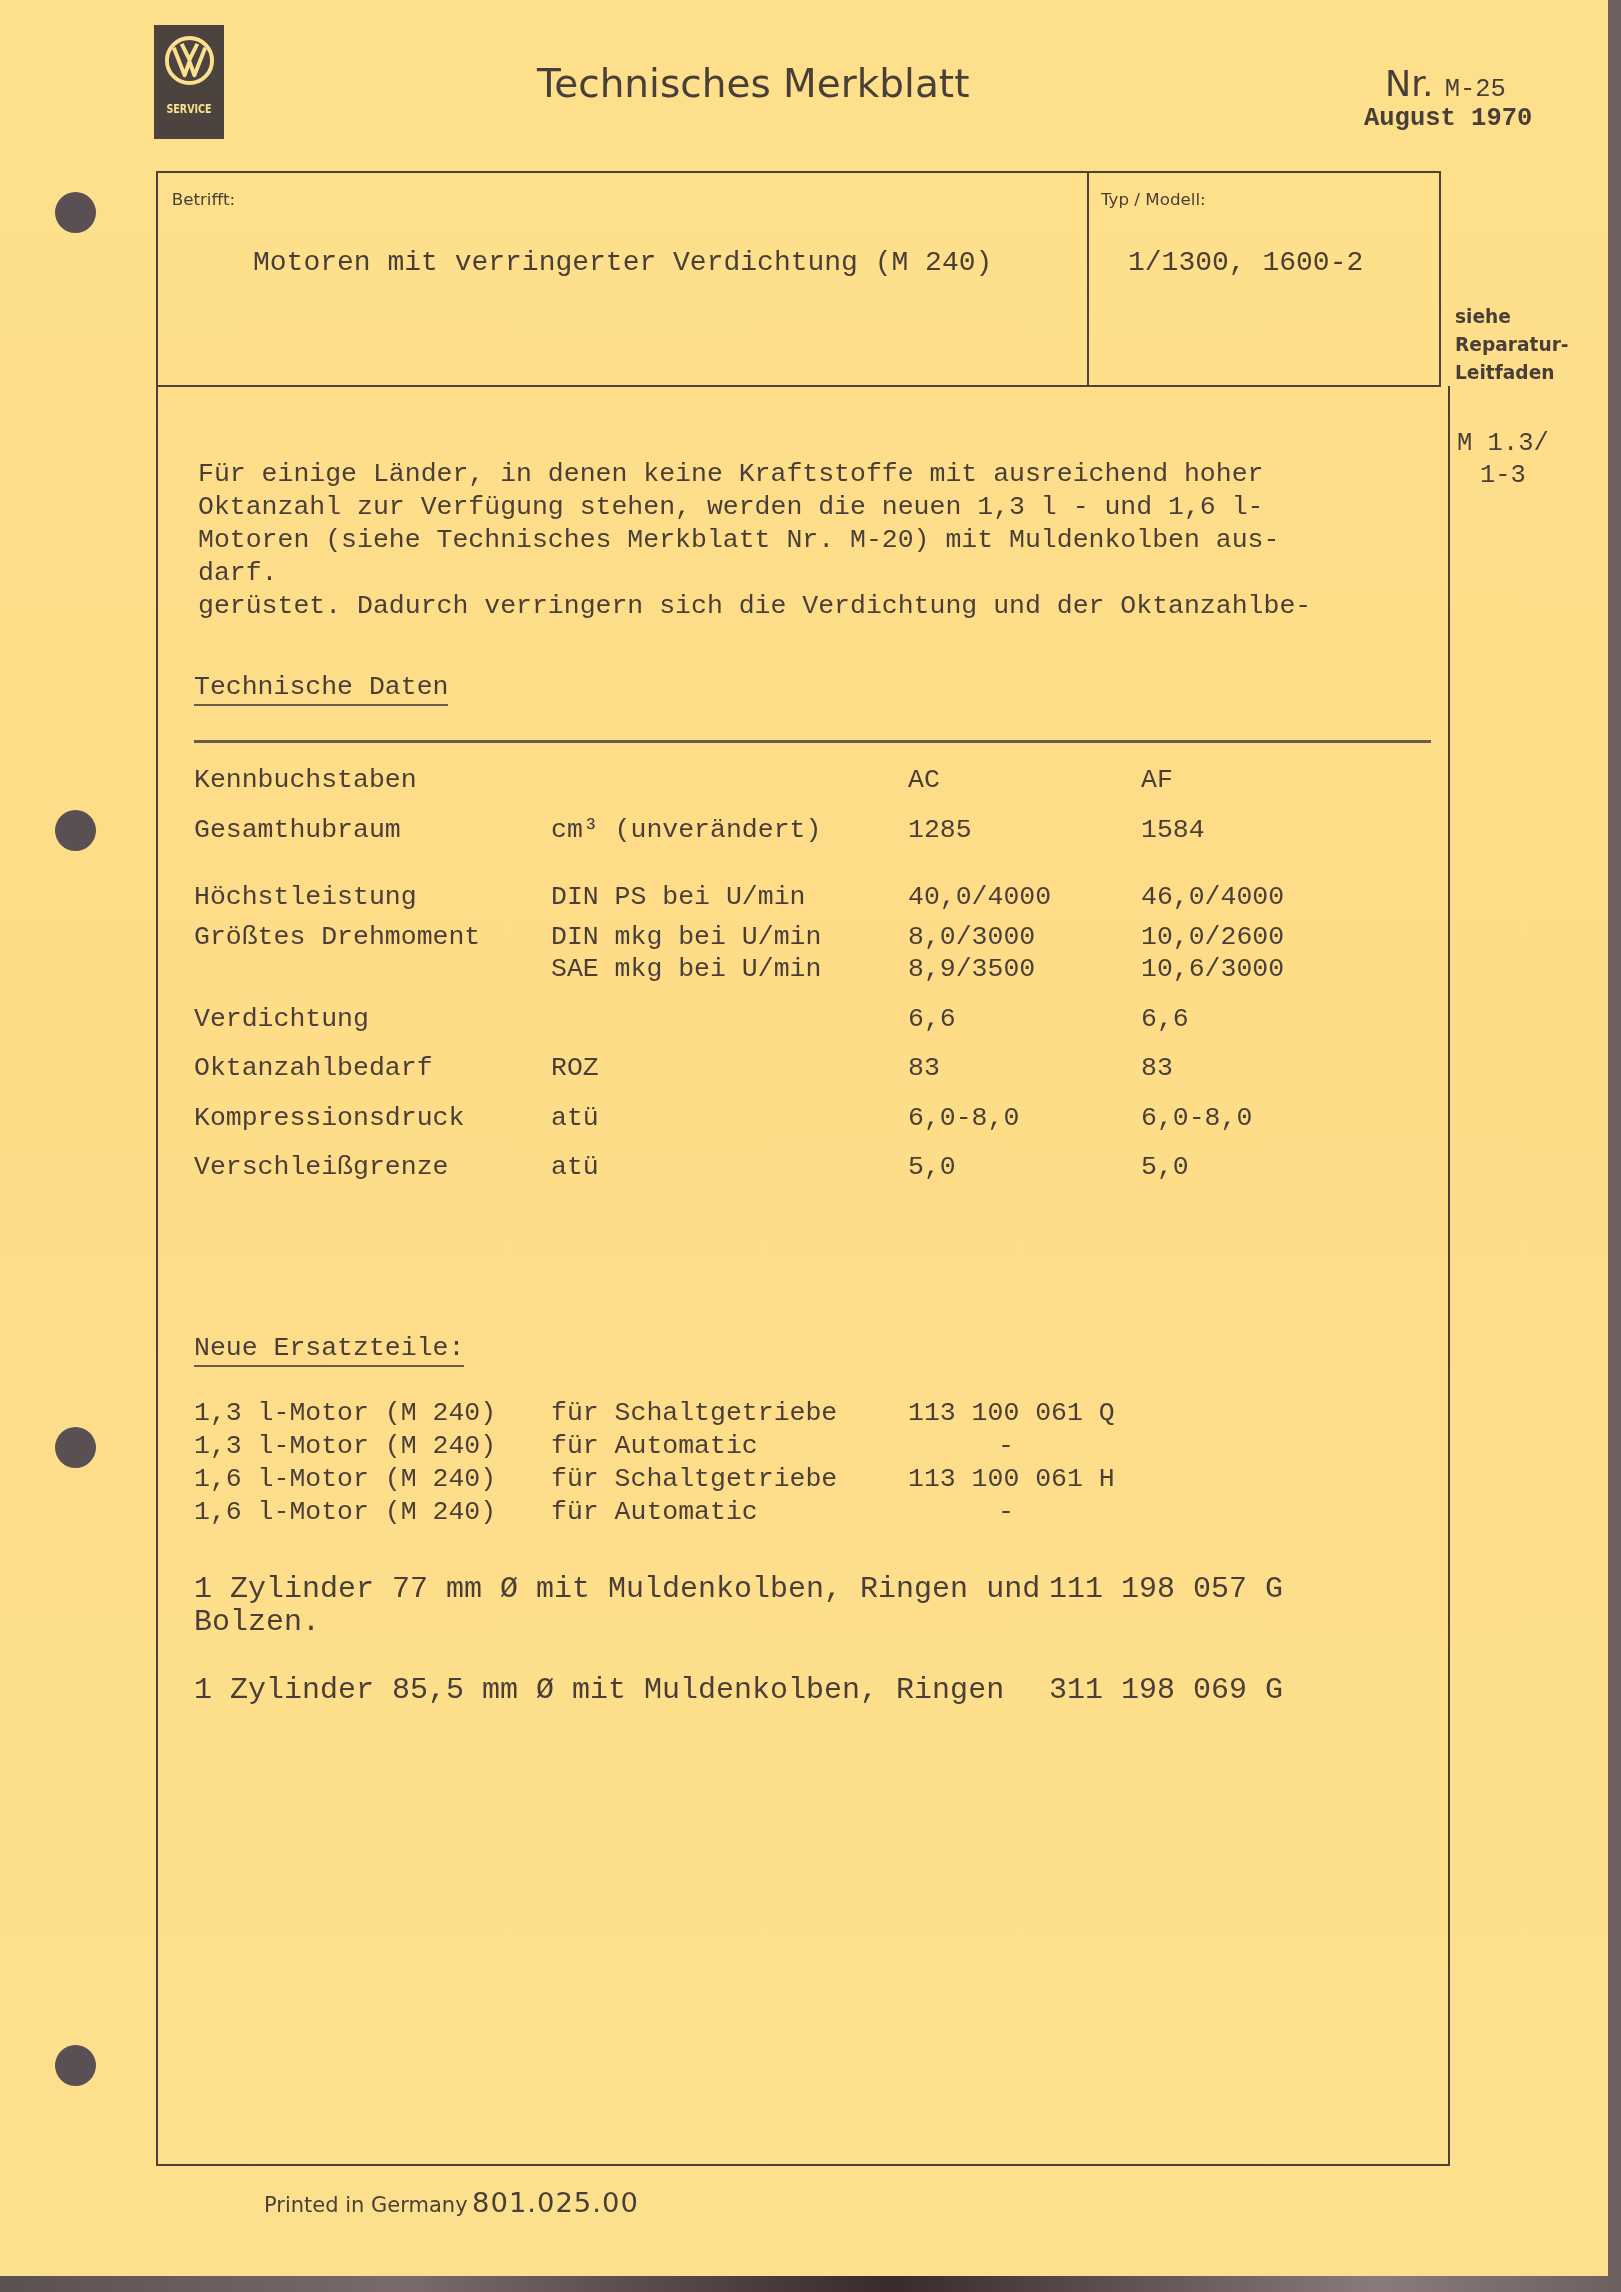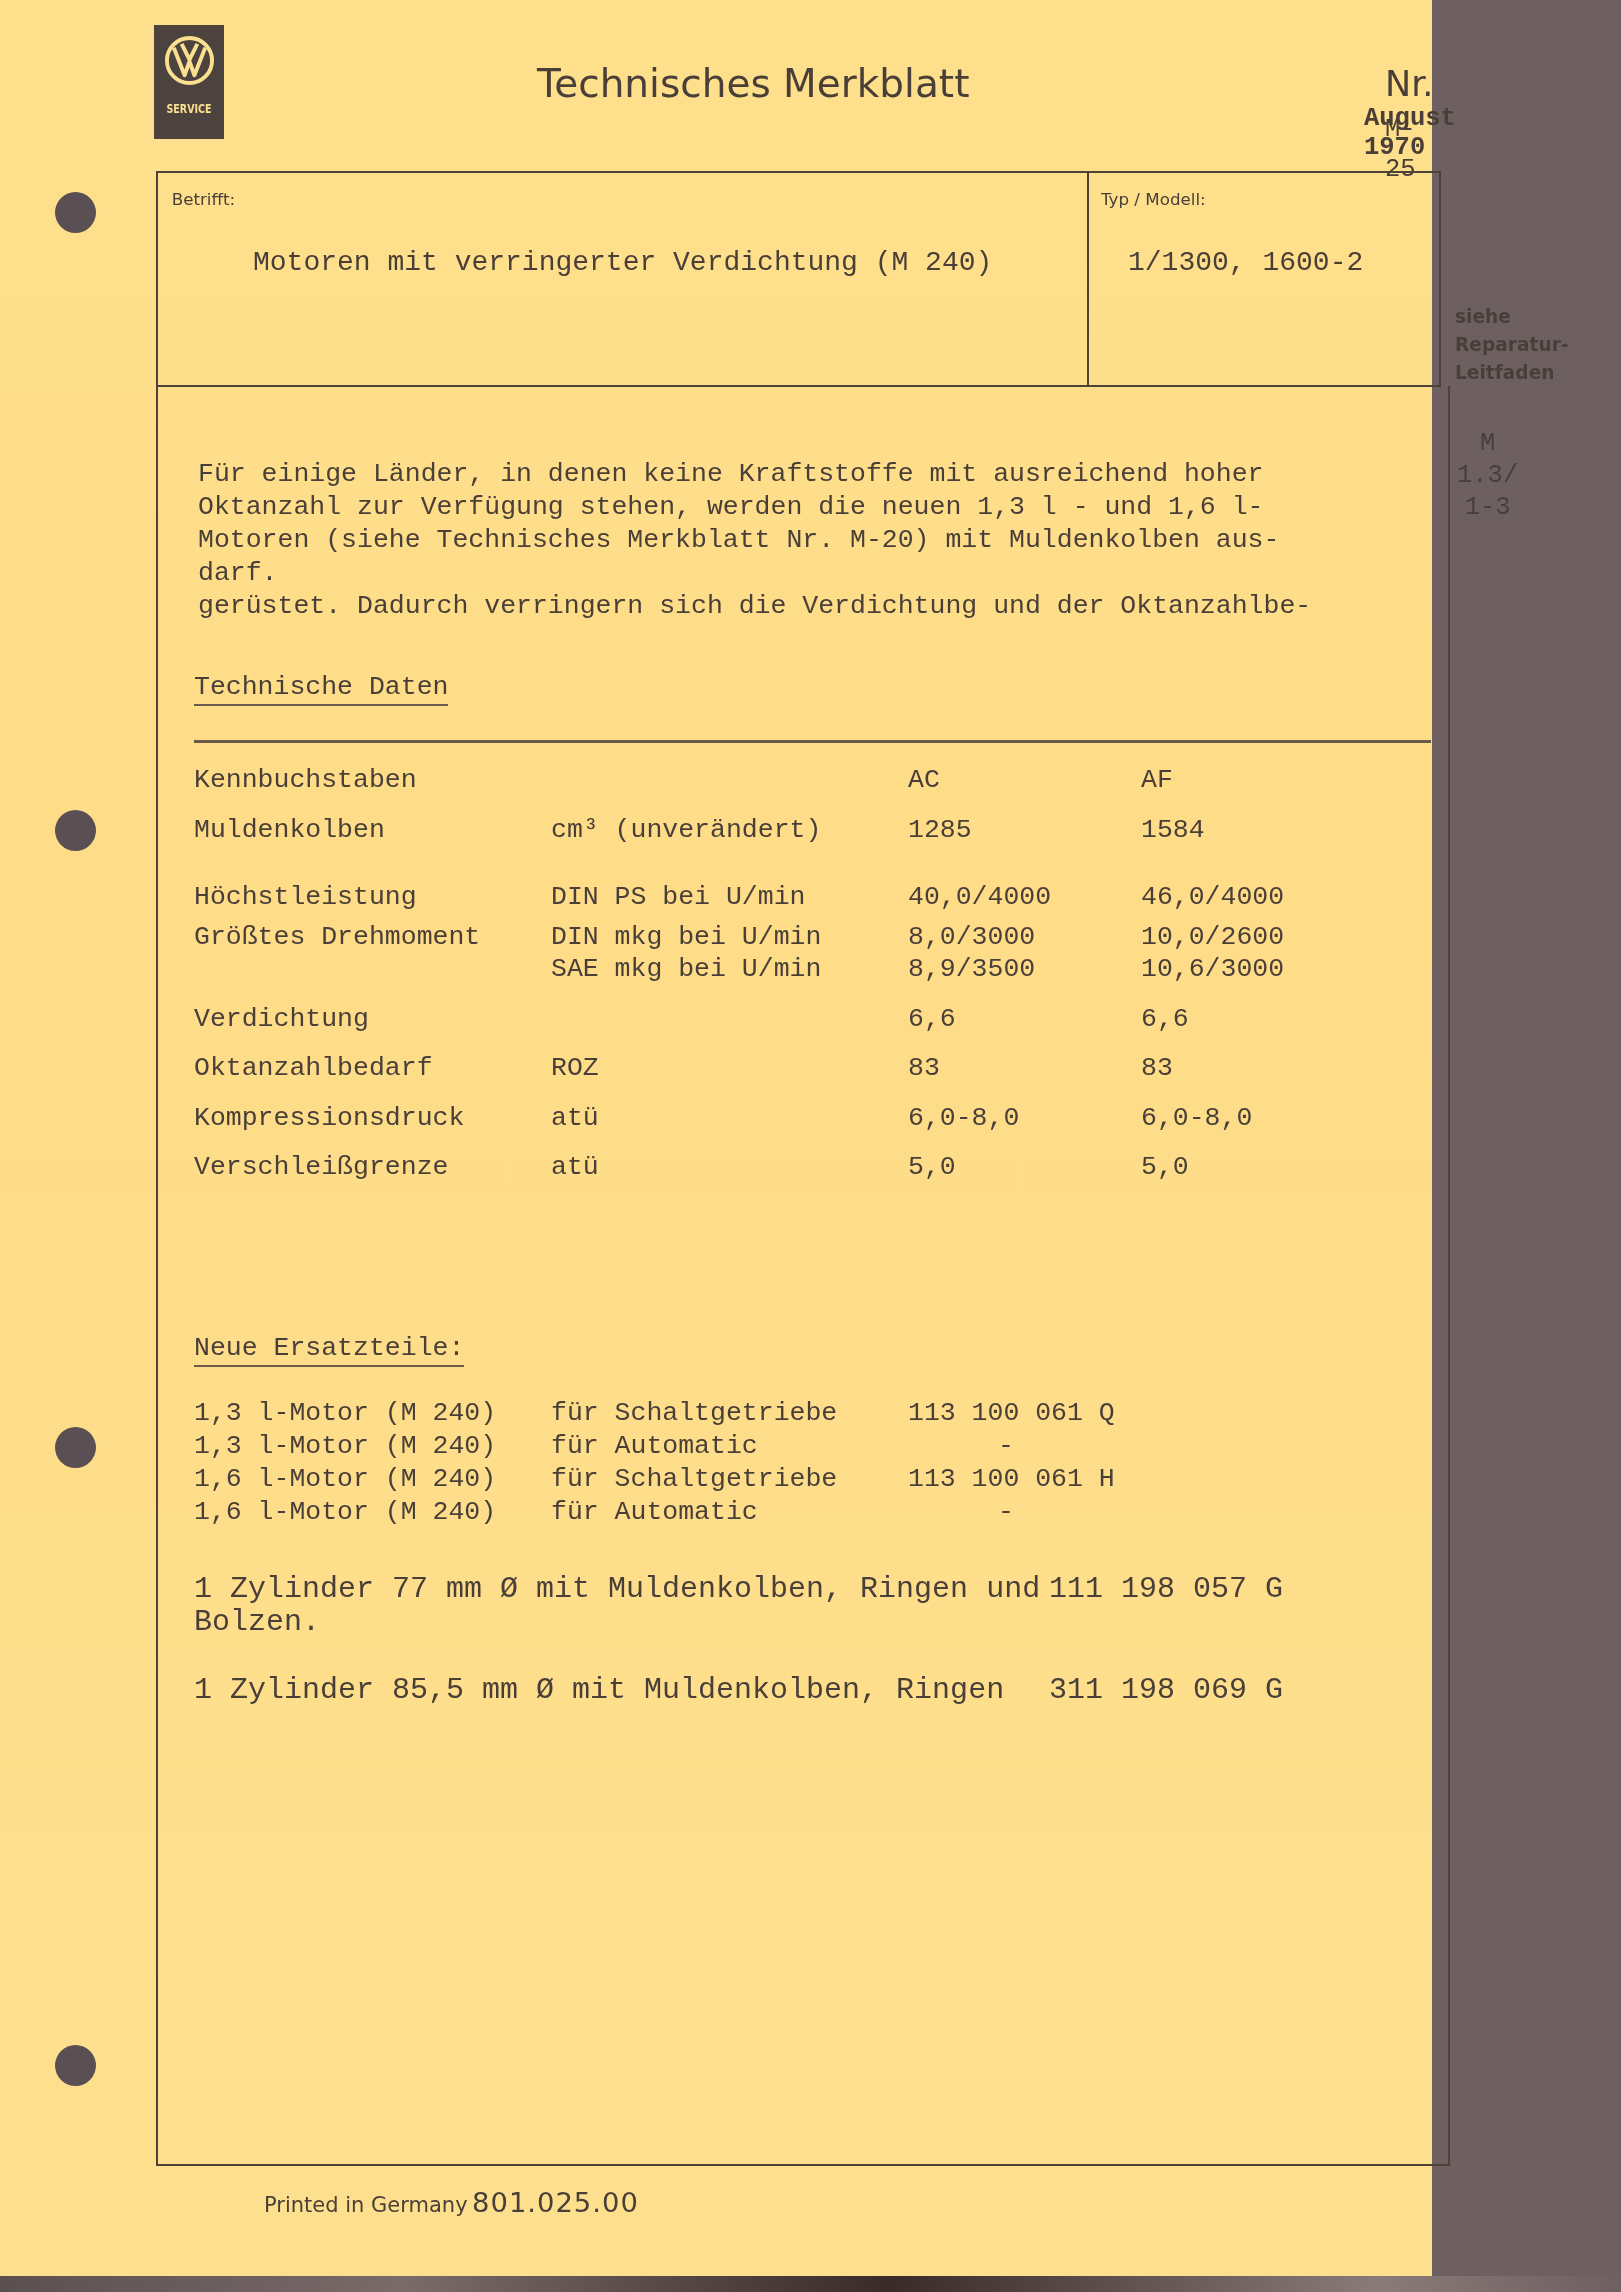--- a/index.html
+++ b/index.html
@@ -2,21 +2,21 @@
 <html><head>
 <meta charset="utf-8">
 <style>
   html, body { margin: 0; padding: 0; }
   body {
     width: 1621px; height: 2293px; position: relative; overflow: hidden;
     background: #6e6060;
     font-family: "Liberation Sans", sans-serif;
   }
   .sheet {
-    position: absolute; left: 0; top: 0; width: 1432px; height: 2276px;
+    position: absolute; left: 0; top: 0; width: 1608px; height: 2276px;
     background: #fddd8a;
     background: linear-gradient(180deg, #fee08c 0%, #fedc88 40%, #fde08e 100%);
     color: #4a3f38;
   }
   .bottom-strip {
     position: absolute; left: 0; top: 2276px; width: 1621px; height: 16.7px;
     background: linear-gradient(90deg, #5b5050 0%, #7a6a6a 25%, #3a2a2a 55%, #8a7a7a 85%, #6e6060 100%);
   }
   .logo {
     position: absolute; left: 154px; top: 24.5px; width: 70px; height: 114px;
@@ -135,21 +135,21 @@
   <div class="spec mono">
     <div class="spec-rule"></div>
     <div id="spec-rows">
         <div class="srow" style="height: 32px; margin-top: 0px;">
           <span class="c0">Kennbuchstaben</span>
           <span class="c1"></span>
           <span class="c2">AC</span>
           <span class="c3">AF</span>
         </div>
         <div class="srow" style="height: 32px; margin-top: 17.6px;">
-          <span class="c0">Muldenkolben</span>
+          <span class="c0">Gesamthubraum</span>
           <span class="c1">cm³ (unverändert)</span>
           <span class="c2">1285</span>
           <span class="c3">1584</span>
         </div>
         <div class="srow" style="height: 32px; margin-top: 35px;">
           <span class="c0">Höchstleistung</span>
           <span class="c1">DIN PS bei U/min</span>
           <span class="c2">40,0/4000</span>
           <span class="c3">46,0/4000</span>
         </div>

